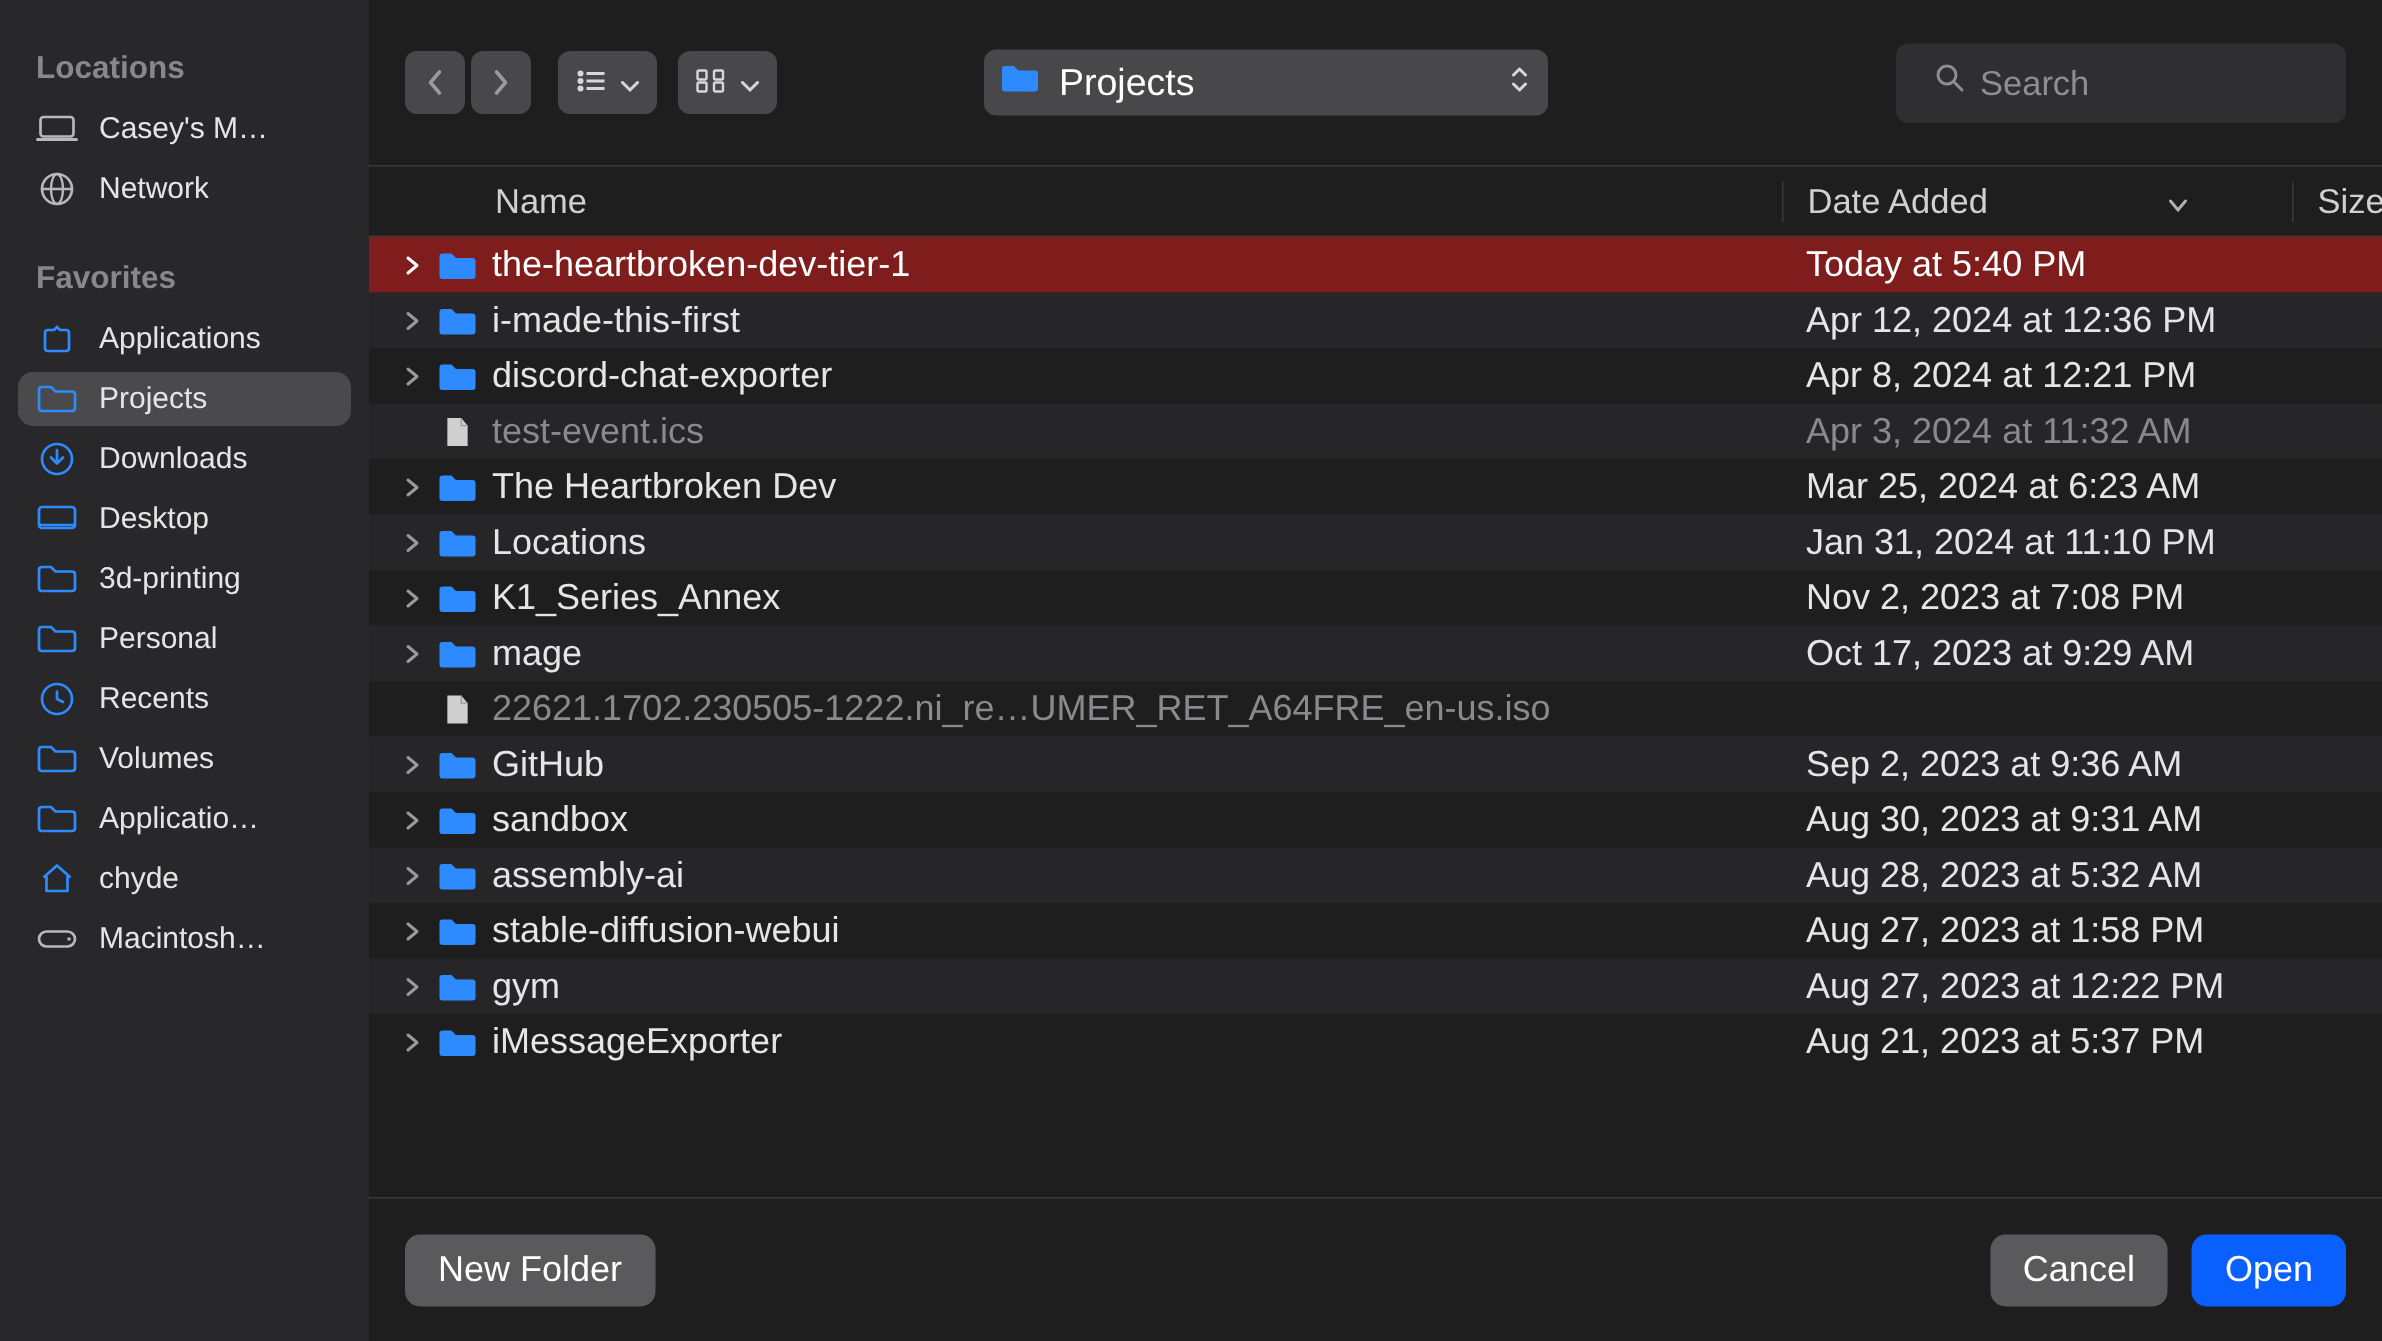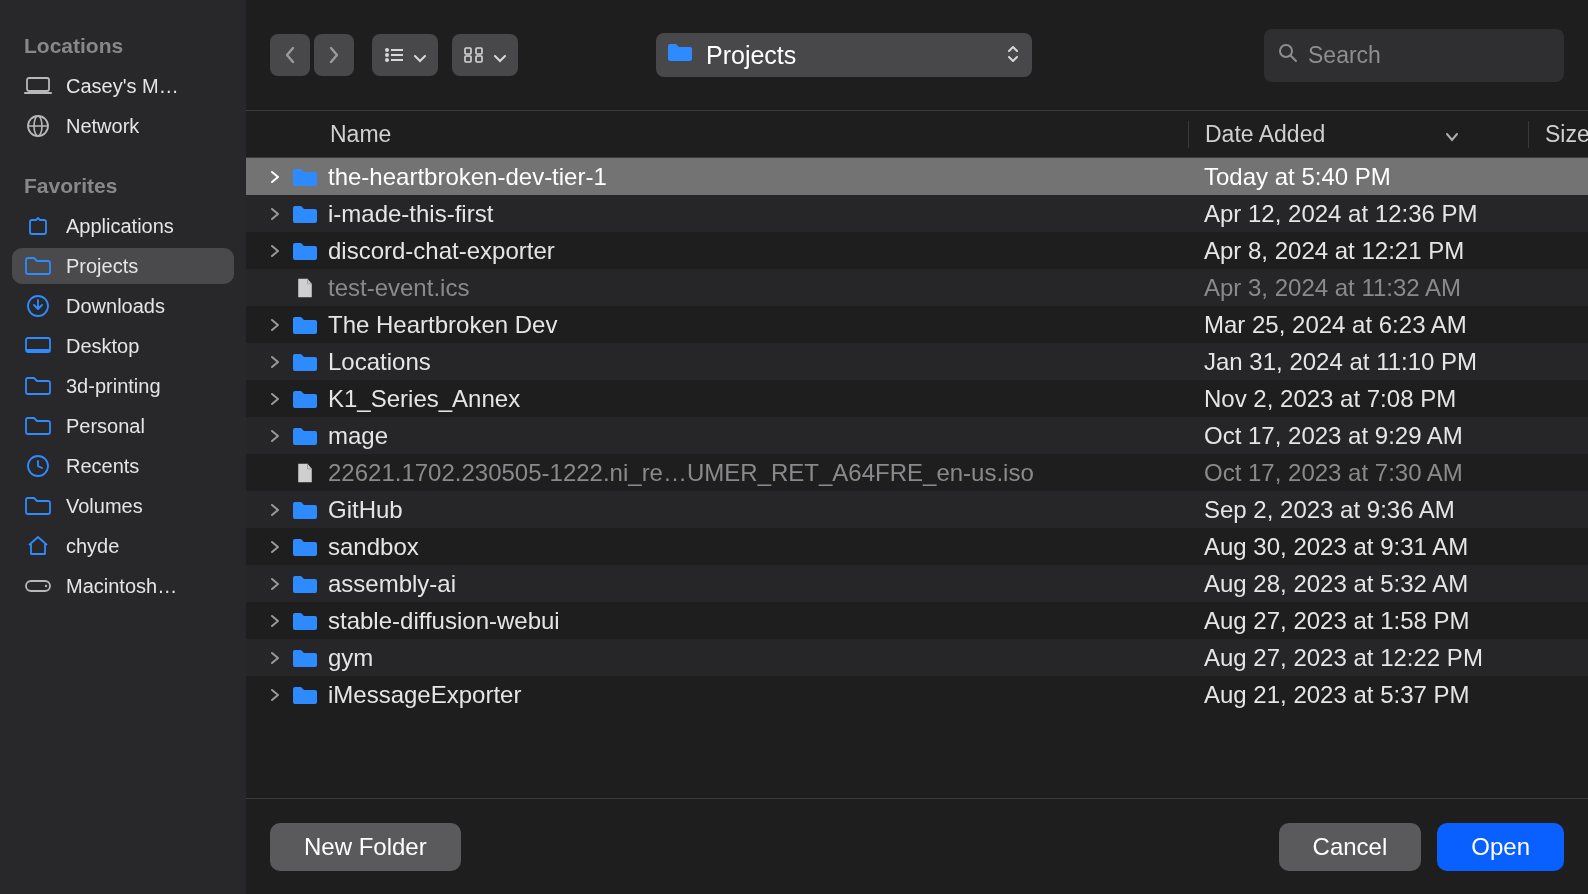--- a/index.html
+++ b/index.html
@@ -107,21 +107,21 @@
   .path-bar .title { font-size: 25px; color: #fff; flex:1; }
   .path-bar .updown svg { width:18px; height:18px; }
   .toolbar .flex-spacer { flex:1; }
   .search-bar {
     width: 300px;
     background: #2f2f31;
     border-radius: 8px;
     height: 53px;
     display: flex;
     align-items: center;
-    padding: 0 14px;
+    padding: 0 26px;
     gap: 10px;
     color:#8e8e90;
   }
   .search-bar input {
     background: transparent;
     border: none;
     outline: none;
     color: #e5e5e5;
     font-size: 23px;
     width: 100%;
@@ -146,21 +146,21 @@
     flex:1;
     overflow:hidden;
   }
   .row {
     display:flex;
     align-items:center;
     height:37px;
     font-size:24px;
   }
   .row.alt { background:#262628; }
-  .row.selected { background:#737373; color:#fff; }
+  .row.selected { background:#7f1d1d; color:#fff; }
   .row .disclosure {
     width:40px; display:flex; justify-content:flex-end; padding-right:6px;
     color:#9a9a9c;
   }
   .row.selected .disclosure { color:#fff; }
   .row .file-icon { width:38px; display:flex; align-items:center; justify-content:center; }
   .row .file-icon svg { width:30px; height:22px; }
   .row .fname { flex:1; padding-left:4px; white-space:nowrap; overflow:hidden; text-overflow:ellipsis; }
   .row .fdate { width:400px; padding-left:16px; }
   .row.dimmed .fname, .row.dimmed .fdate { color:#8a8a8c; }
@@ -172,21 +172,21 @@
     display:flex;
     align-items:center;
     padding:0 24px;
   }
   .btn {
     background:#5a5a5c;
     color:#fff;
     font-size:24px;
     border:none;
     border-radius:10px;
-    padding:10px 34px;
+    padding:10px 22px;
     cursor:default;
   }
   .btn.primary { background:#0a5fff; }
   .footer .flex-spacer { flex:1; }
   .footer .btn + .btn { margin-left:16px; }
 </style>
 </head>
 <body>
 
 <div class="window">
@@ -285,20 +285,28 @@
 
     <div class="sidebar-item">
       <span class="icon">
         <svg viewBox="0 0 28 20">
             <path d="M2 4 Q2 2 4 2 L10 2 L13 5 L24 5 Q26 5 26 7 L26 16 Q26 18 24 18 L4 18 Q2 18 2 16 Z" fill="none" stroke="#2e8bff" stroke-width="1.8"></path>
           </svg>
       </span>
       <span class="label">Volumes</span>
     </div>
 
+    <div class="sidebar-item">
+      <span class="icon">
+        <svg viewBox="0 0 28 20">
+            <path d="M2 4 Q2 2 4 2 L10 2 L13 5 L24 5 Q26 5 26 7 L26 16 Q26 18 24 18 L4 18 Q2 18 2 16 Z" fill="none" stroke="#2e8bff" stroke-width="1.8"></path>
+          </svg>
+      </span>
+      <span class="label">Applicatio…</span>
+    </div>
 
     <div class="sidebar-item">
       <span class="icon">
         <svg viewBox="0 0 24 24">
             <path d="M3 11 L12 3 L21 11 M5 10 L5 20 L19 20 L19 10" fill="none" stroke="#2e8bff" stroke-width="1.8" stroke-linejoin="round"></path>
           </svg>
       </span>
       <span class="label">chyde</span>
     </div>
 
@@ -515,21 +523,20 @@
         </div>
         <div class="row dimmed">
           <div class="disclosure"></div>
           <div class="file-icon">
             <svg viewBox="0 0 22 26">
               <path d="M3 2 L14 2 L19 8 L19 24 L3 24 Z" fill="#cfcfcf"></path>
               <path d="M14 2 L14 8 L19 8" fill="none" stroke="#9a9a9a" stroke-width="1"></path>
             </svg>
           </div>
           <div class="fname">22621.1702.230505-1222.ni_re…UMER_RET_A64FRE_en-us.iso</div>
-          <div class="fdate">Oct 17, 2023 at 7:30 AM</div>
         </div>
         <div class="row alt">
           <div class="disclosure">
             <svg width="10" height="14" viewBox="0 0 10 14">
               <path d="M2 2 L8 7 L2 12" fill="none" stroke="currentColor" stroke-width="2" stroke-linecap="round" stroke-linejoin="round"></path>
             </svg>
           </div>
           <div class="file-icon">
             <svg viewBox="0 0 28 22">
               <path d="M2 5 Q2 3 4 3 L10 3 L13 6 L24 6 Q26 6 26 8 L26 18 Q26 20 24 20 L4 20 Q2 20 2 18 Z" fill="#2e8bff"></path>

